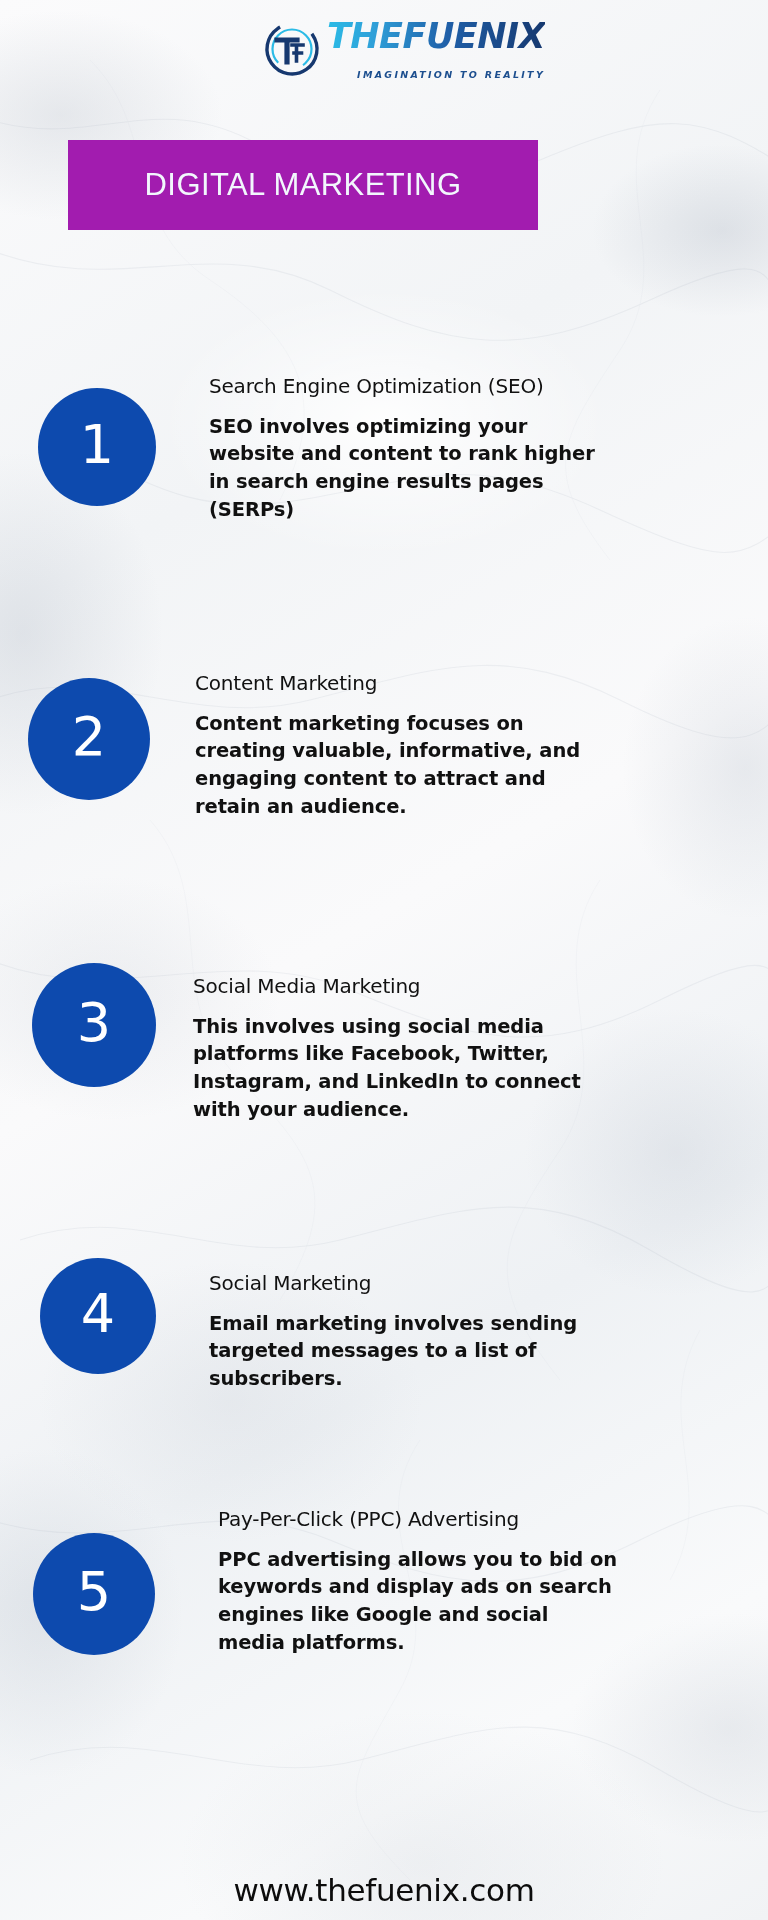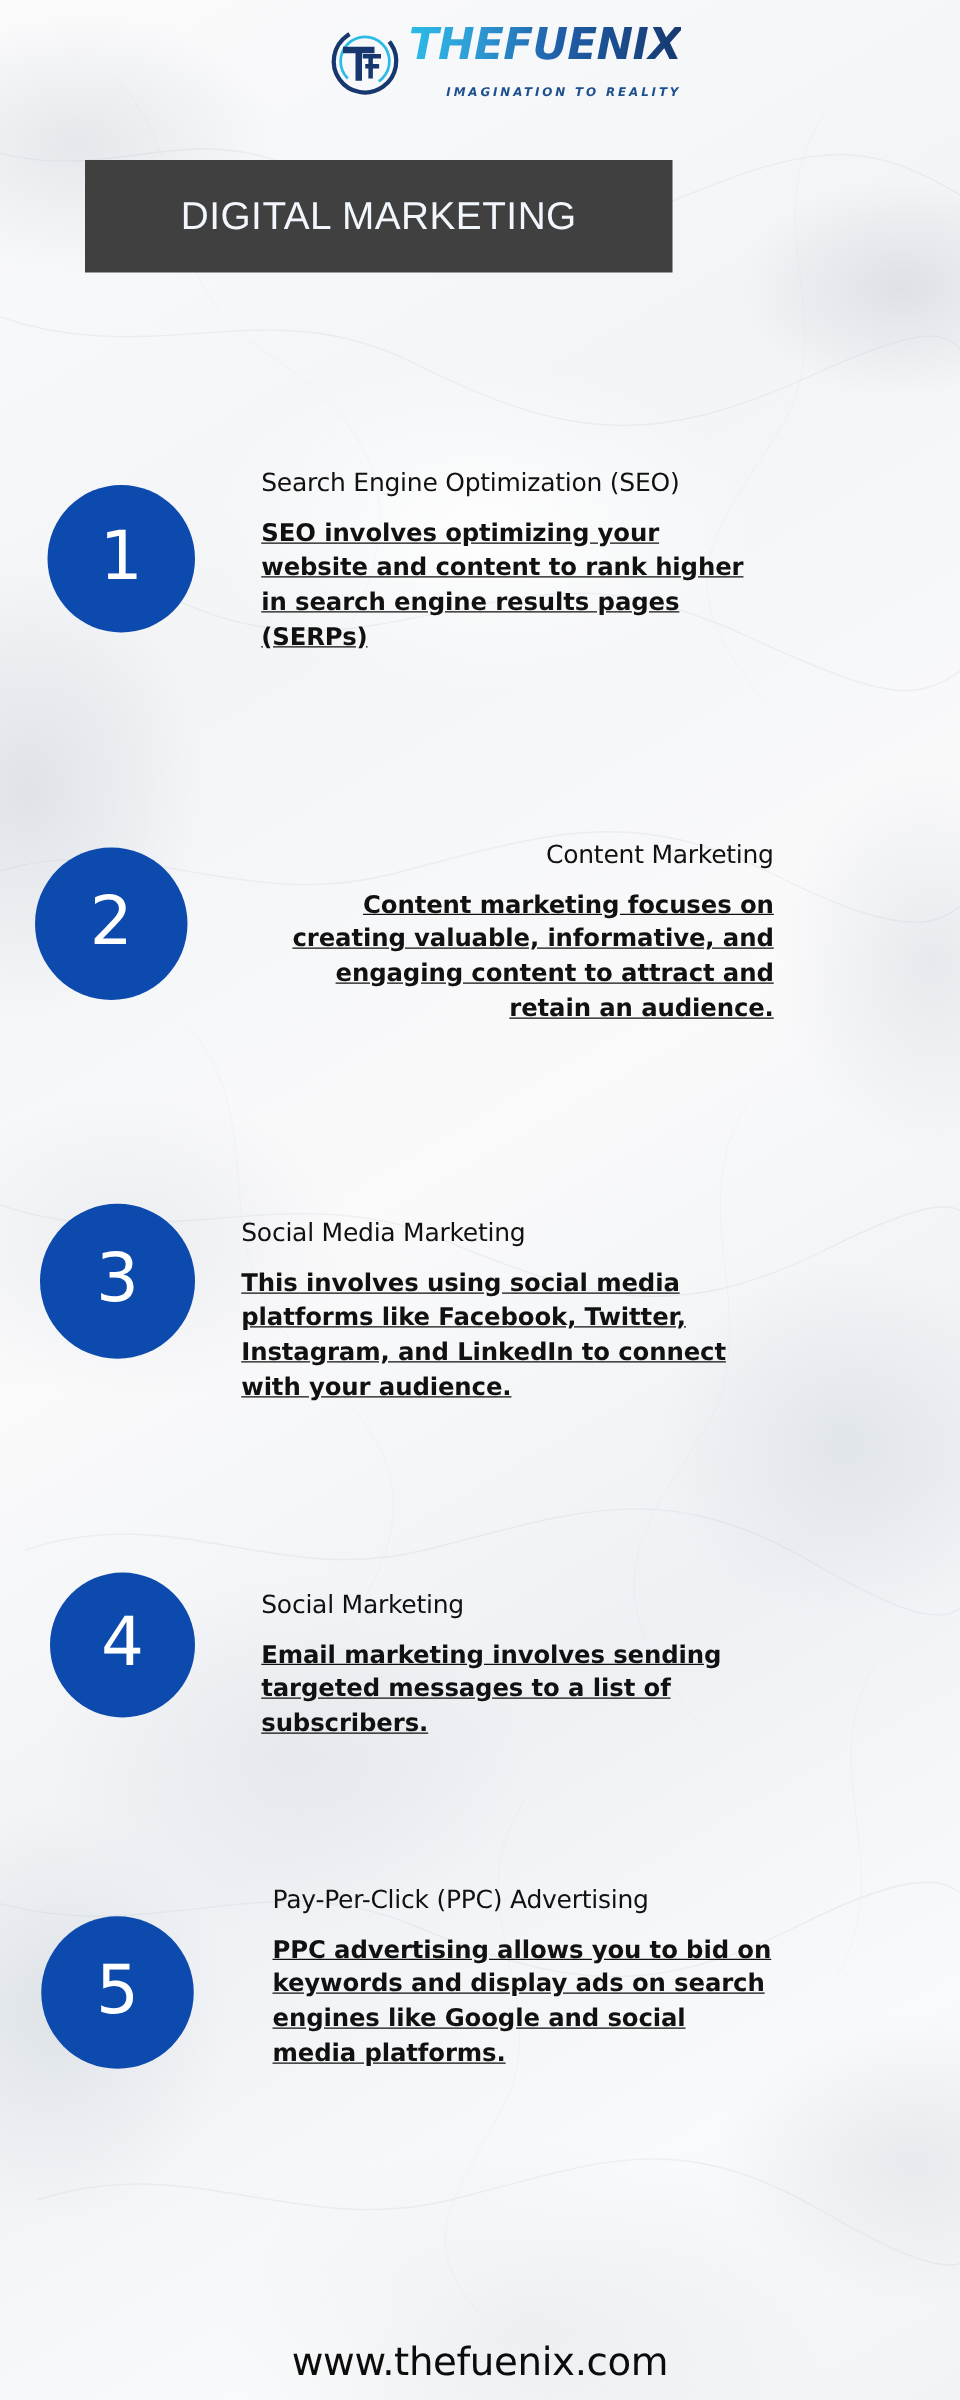--- a/index.html
+++ b/index.html
@@ -35,37 +35,37 @@
   .logo-text{display:flex;flex-direction:column;align-items:flex-start;line-height:1;}
   .logo-word{font-family:"DejaVu Sans","Liberation Sans",sans-serif;
     font-weight:700;font-size:35px;letter-spacing:-0.5px;font-style:italic;
     background:linear-gradient(90deg,#2bbbe6 0%,#2f9fd8 22%,#1f5fa8 55%,#16386f 100%);
     -webkit-background-clip:text;background-clip:text;color:transparent;}
   .logo-word .lite{font-weight:700;}
   .logo-tag{font-size:9.5px;font-weight:700;letter-spacing:2.3px;font-style:italic;
     color:#1d4f8f;margin-top:16px;align-self:flex-end;}
 
   
-  .banner{position:absolute;left:68px;top:128px;width:470px;height:90px;
-    background:#404040;display:flex;flex-direction:column;
+  .banner{position:absolute;left:68px;top:140px;width:470px;height:90px;
+    background:#a21caf;display:flex;flex-direction:column;
     align-items:center;justify-content:center;}
   .banner-line{color:#f2f7fd;font-family:"Liberation Sans","DejaVu Sans",sans-serif;
     font-size:31px;font-weight:400;letter-spacing:.4px;line-height:1.28;white-space:nowrap;}
 
   
   .item{position:absolute;}
   .circle{position:absolute;border-radius:50%;background:#0d4aae;
     display:flex;align-items:center;justify-content:center;}
   .circle span{color:#fff;font-family:"DejaVu Sans","Liberation Sans",sans-serif;
     font-size:54px;font-weight:400;line-height:1;transform:translateY(-2px);}
   .txt{position:absolute;}
   .heading{font-family:"DejaVu Sans","Liberation Sans",sans-serif;
     font-weight:400;font-size:20px;color:#111;line-height:1.18;letter-spacing:-.2px;}
   .body{font-family:"DejaVu Sans","Liberation Sans",sans-serif;
-    font-weight:700;font-size:19.5px;color:#111;line-height:1.42;letter-spacing:-.1px;margin-top:14px;text-decoration:underline;}
+    font-weight:700;font-size:19.5px;color:#111;line-height:1.42;letter-spacing:-.1px;margin-top:14px;}
 
   
   .footer{position:absolute;left:0;right:0;top:1872px;text-align:center;
     font-family:"DejaVu Sans","Liberation Sans",sans-serif;
     font-weight:400;font-size:31px;color:#0c0c0c;letter-spacing:-.3px;}
 </style>
 </head>
 <body>
 
 <div class="bg"></div>
@@ -118,21 +118,21 @@
     <div class="txt" style="left:209px;top:375px;width:400px;">
       <div class="heading">Search Engine Optimization (SEO)</div>
       <div class="body">SEO involves optimizing your website and content to rank higher in search engine results pages (SERPs)</div>
     </div>
   </div>
 
   <div class="item">
     <div class="circle" style="left:28px;top:678px;width:122px;height:122px;">
       <span>2</span>
     </div>
-    <div class="txt" style="left:209px;top:672px;width:410px;text-align:right;">
+    <div class="txt" style="left:195px;top:672px;width:410px;">
       <div class="heading">Content Marketing</div>
       <div class="body">Content marketing focuses on creating valuable, informative, and engaging content to attract and retain an audience.</div>
     </div>
   </div>
 
   <div class="item">
     <div class="circle" style="left:32px;top:963px;width:124px;height:124px;">
       <span>3</span>
     </div>
     <div class="txt" style="left:193px;top:975px;width:420px;">

